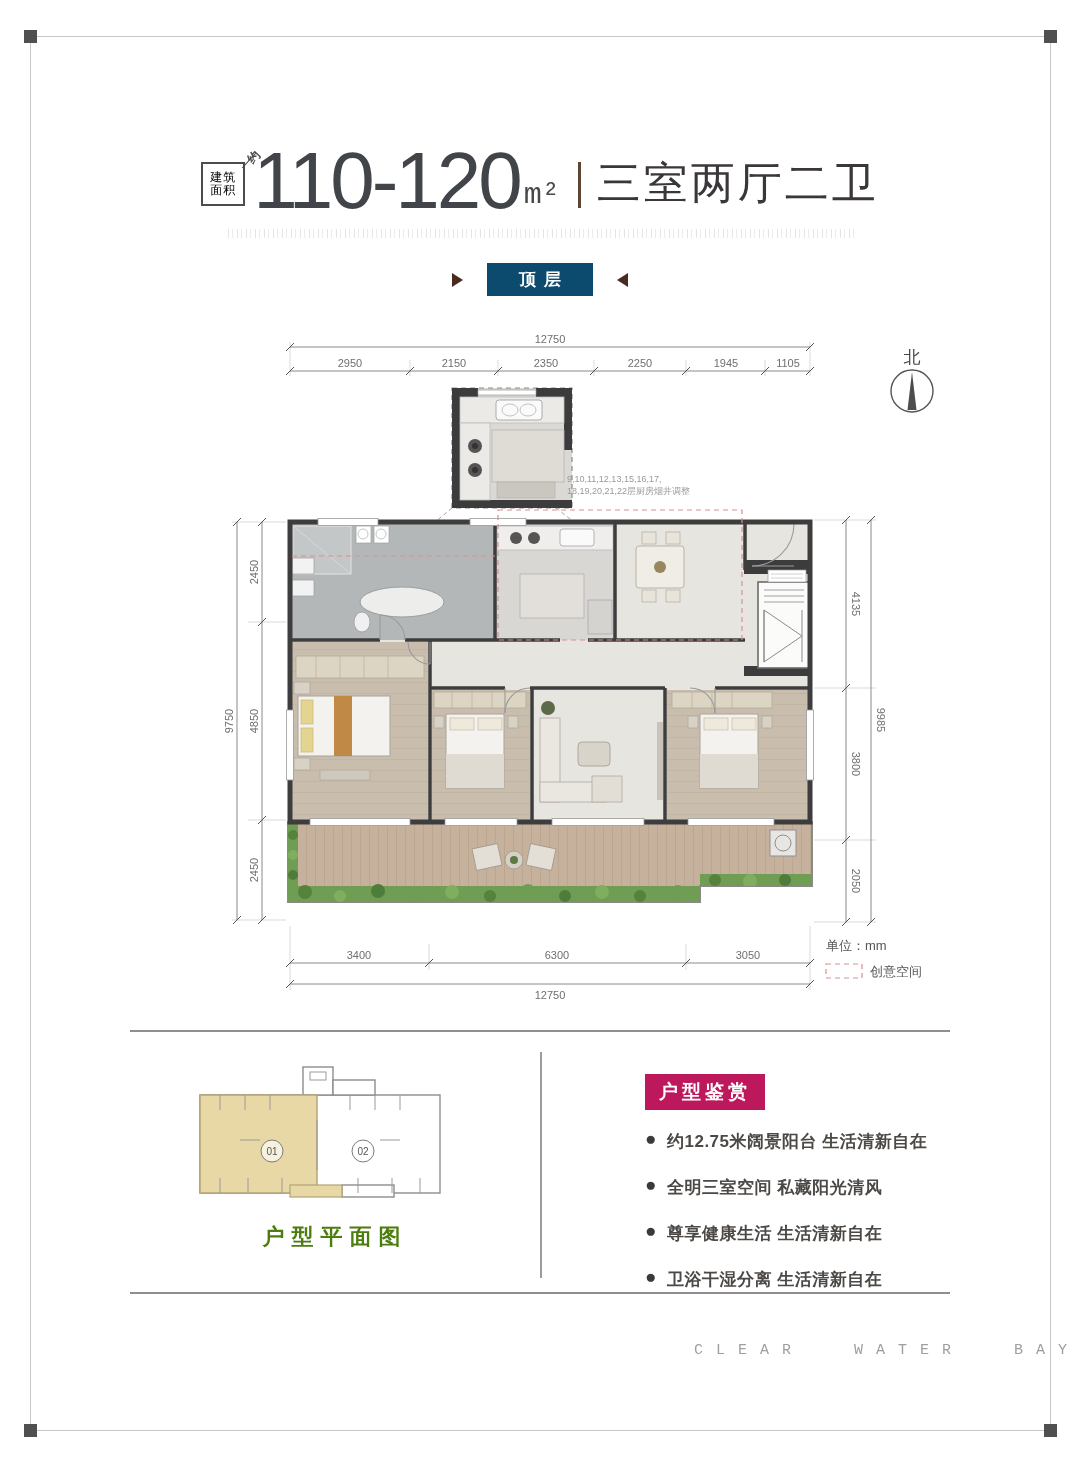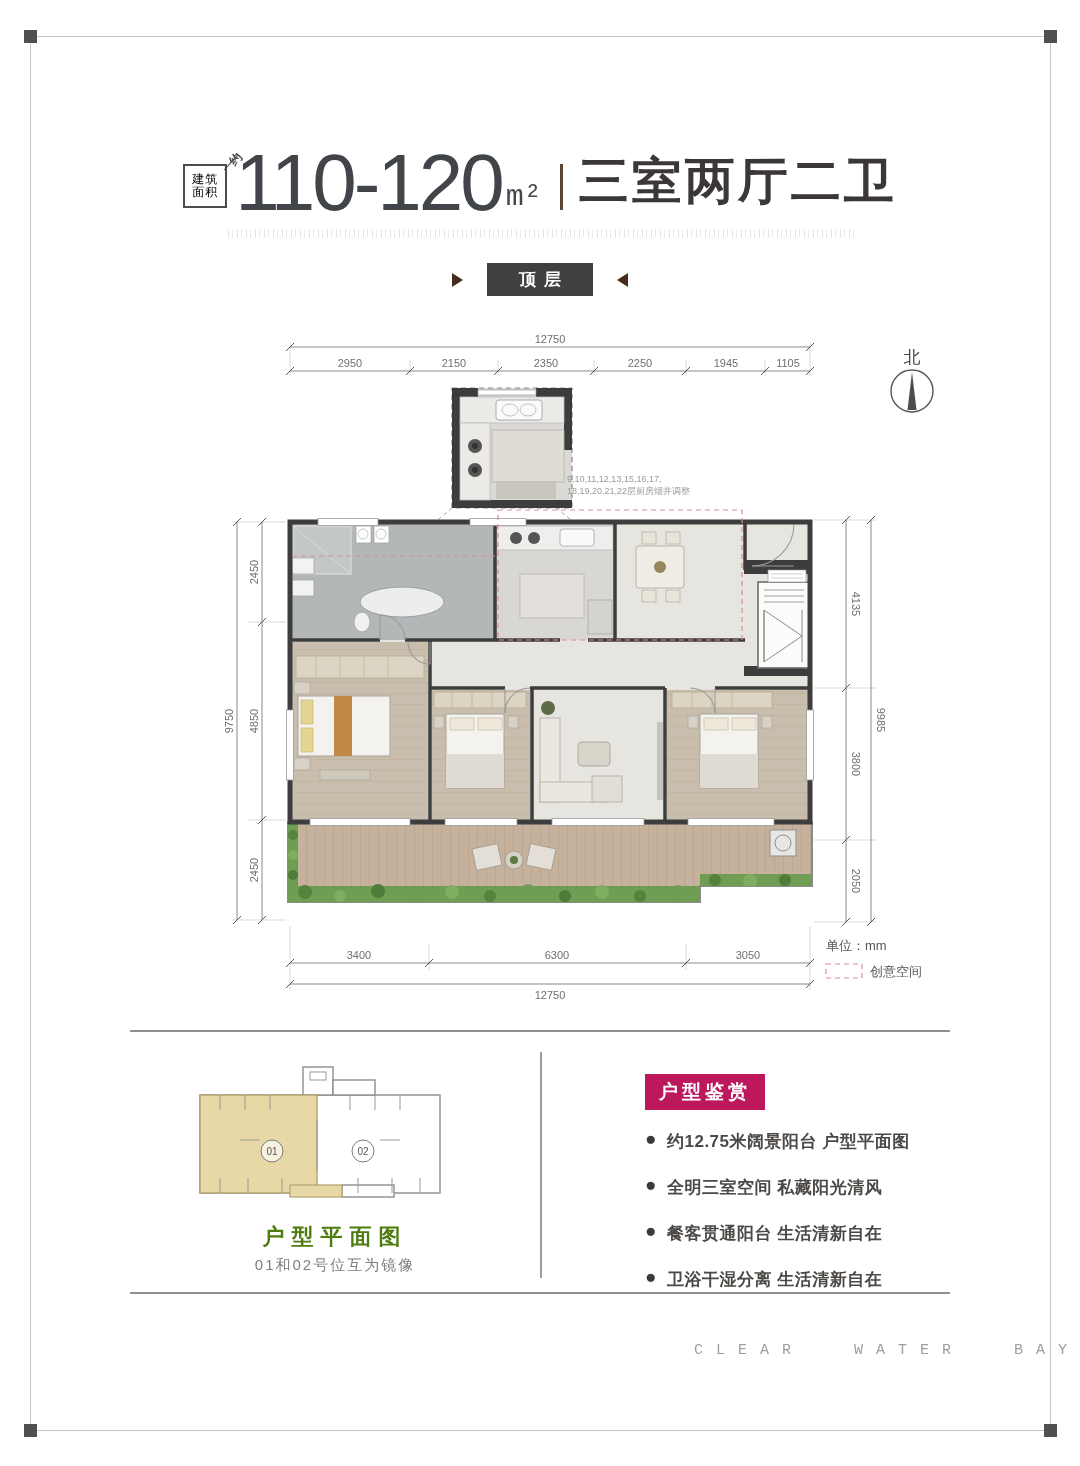--- a/index.html
+++ b/index.html
@@ -14,25 +14,25 @@
   
   .title-row{position:absolute;top:148px;left:0;width:100%;display:flex;justify-content:center;align-items:flex-end;}
   .area-box{position:relative;width:40px;height:40px;border:2px solid #4c4c4c;margin:0 8px 8px 0;
             display:flex;flex-direction:column;justify-content:center;align-items:center;line-height:1.05;}
   .area-box span{font-size:12px;color:#000000;letter-spacing:1px;}
   .area-tail{position:absolute;right:-17px;top:-13px;transform:rotate(-48deg);font-size:12px;color:#4c4c4c;}
   .area-tail-line{position:absolute;right:-16px;top:-4px;width:20px;border-top:1.5px solid #4c4c4c;transform:rotate(-48deg);}
   .big-num{font-size:80px;line-height:.82;letter-spacing:-3px;color:#41454a;font-weight:400;}
   .unit{font-size:30px;color:#46494c;margin:0 0 2px 4px;font-family:Liberation Mono, monospace;}
   .title-sep{width:3px;height:46px;background:#5b4636;margin:0 16px 6px 18px;}
-  .layout-text{font-size:50px;font-weight:700;letter-spacing:3px;color:#3b363a;margin-bottom:1px;}
+  .layout-text{font-size:44px;font-weight:400;letter-spacing:3px;color:#3b363a;margin-bottom:1px;}
   .texture{position:absolute;top:229px;left:228px;width:626px;height:9px;opacity:.5;
            background:repeating-linear-gradient(90deg,#c9c9c9 0 1px,transparent 1px 4px,#d8d8d8 4px 5px,transparent 5px 9px);}
   .badge-row{position:absolute;top:263px;left:0;width:100%;display:flex;justify-content:center;align-items:center;gap:24px;}
-  .floor-badge{background:#404040;color:#fff;font-size:17px;font-weight:700;letter-spacing:8px;padding:5px 24px 5px 32px;}
+  .floor-badge{background:#0c4a6e;color:#fff;font-size:17px;font-weight:700;letter-spacing:8px;padding:5px 24px 5px 32px;}
   .tri{width:0;height:0;border-top:7px solid transparent;border-bottom:7px solid transparent;}
   .tri-r{border-left:11px solid #4a2b20;}
   .tri-l{border-right:11px solid #4a2b20;}
 
   
   .plan-svg{position:absolute;left:0;top:330px;}
   svg{font-family:"Liberation Sans","DejaVu Sans",sans-serif;}
   .dim{fill:#6f6f6f;font-size:11px;}
   .dimline{stroke:#8a8a8a;stroke-width:1;}
   .tickline{stroke:#555;stroke-width:1;}
@@ -454,36 +454,35 @@
     <g>
       <circle cx="82" cy="91" r="11" fill="rgba(255,255,255,.65)" stroke="#7c7c7c" stroke-width="1"></circle>
       <text x="82" y="95" text-anchor="middle" font-size="10" fill="#555">01</text>
     </g>
     <g>
       <circle cx="173" cy="91" r="11" fill="#ffffff" stroke="#7c7c7c" stroke-width="1"></circle>
       <text x="173" y="95" text-anchor="middle" font-size="10" fill="#555">02</text>
     </g>
   </svg>
   <div class="kp-title">户型平面图</div>
-  <div class="kp-sub">01和02号位互为镜像</div>
 
   <div class="features">
     <span class="feat-badge">户型鉴赏</span>
     <ul class="feat-list">
       <li>
           <span class="dot">●</span>
-          <span>约12.75米阔景阳台 户型平面图</span>
+          <span>约12.75米阔景阳台 生活清新自在</span>
         </li>
       <li>
           <span class="dot">●</span>
           <span>全明三室空间 私藏阳光清风</span>
         </li>
       <li>
           <span class="dot">●</span>
-          <span>餐客贯通阳台 生活清新自在</span>
+          <span>尊享健康生活 生活清新自在</span>
         </li>
       <li>
           <span class="dot">●</span>
           <span>卫浴干湿分离 生活清新自在</span>
         </li>
     </ul>
   </div>
 
   <div class="footer">CLEAR WATER BAY</div>
 </div>

